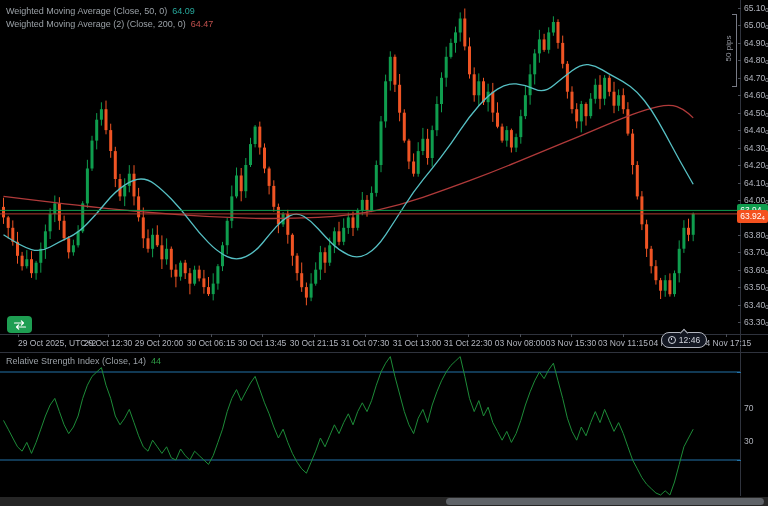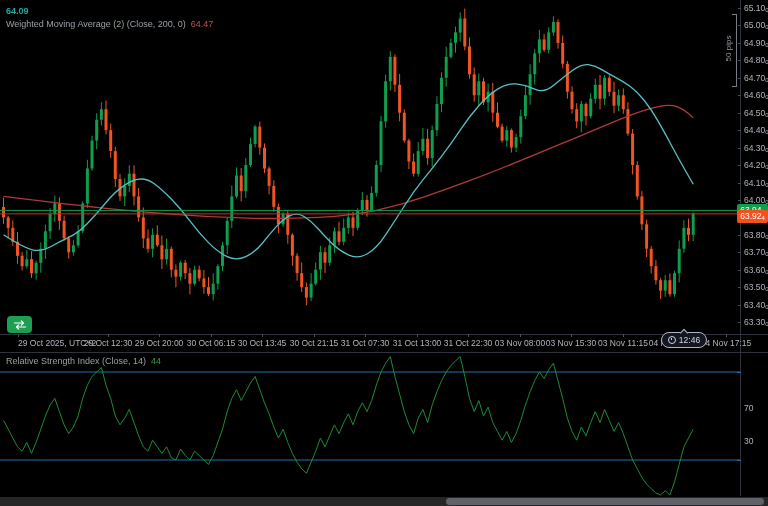--- a/index.html
+++ b/index.html
@@ -4,21 +4,21 @@
 <style>
   html,body{margin:0;padding:0;background:#000;}
   .page{position:relative;width:768px;height:506px;background:#000;overflow:hidden;
         font-family:"Liberation Sans",sans-serif;-webkit-font-smoothing:antialiased;}
   .abs{position:absolute;}
   svg{display:block;}
   
   .legend{left:6px;top:4px;z-index:6;}
   .lrow{display:flex;align-items:center;gap:5px;height:13px;font-size:9px;color:#9aa0a6;white-space:nowrap;}
   .lval{font-size:9px;}
-  .lval.teal{color:#26a69a;font-weight:bold;}
+  .lval.teal{color:#26a69a;}
   .lval.red{color:#c0504d;}
   
   .axis-border{left:740px;top:0;width:1px;height:496px;background:#2f333d;}
   .price-axis{left:741px;top:0;width:27px;height:496px;z-index:4;}
   .ptick{position:absolute;left:3px;font-size:8.5px;color:#b2b5be;white-space:nowrap;}
   .ptick .sub,.ptag .sub{font-size:6px;vertical-align:baseline;position:relative;top:1px;}
   .pdash{position:absolute;left:-3px;width:3px;height:1px;background:#4a4e57;}
   .ptag{position:absolute;left:-4px;width:31px;height:13px;border-radius:2px;color:#fff;
         font-size:8.5px;line-height:13px;text-align:center;white-space:nowrap;}
   .ptag.green{background:#0f9d4e;z-index:1;}
@@ -359,20 +359,21 @@
       <line x1="693.2" x2="693.2" y1="212.5" y2="241.2" stroke="#0f9d4e"></line>
       <rect x="691.7" y="213.9" width="3" height="20.9" fill="#0f9d4e"></rect>
       <path d="M3.5,196.4Q73.4,205.1 108.4,208.6Q143.3,212.1 178.3,214.7Q213.2,217.4 248.2,218.2Q283.1,219.1 318.1,217.4Q353.0,215.6 376.3,210.4Q399.6,205.1 422.9,197.3Q446.2,189.4 469.5,180.7Q492.8,172.0 516.1,162.4Q539.4,152.8 562.7,143.2Q586.0,133.6 602.3,126.6Q618.6,119.7 632.6,114.4Q646.6,109.2 658.2,106.6Q669.9,104.0 676.9,106.6Q683.9,109.2 688.5,113.5L693.2,117.9" stroke="#b03a3a" stroke-width="1.3" fill="none"></path>
       <path d="M3.5,234.8Q22.1,247.0 31.5,249.6Q40.8,252.2 50.1,247.0Q59.4,241.8 68.7,237.4Q78.1,233.1 87.4,223.5Q96.7,213.9 106.0,202.5Q115.3,191.2 124.7,185.1Q134.0,179.0 141.0,179.0Q148.0,179.0 154.9,184.2Q161.9,189.4 171.3,199.0Q180.6,208.6 189.9,220.8Q199.2,233.1 208.5,242.6Q217.9,252.2 227.2,256.6Q236.5,261.0 245.8,256.6Q255.1,252.2 262.1,243.5Q269.1,234.8 276.1,226.9Q283.1,219.1 290.1,215.6Q297.1,212.1 304.1,216.5Q311.1,220.8 318.1,228.7Q325.0,236.5 332.0,243.5Q339.0,250.5 348.3,254.9Q357.7,259.2 367.0,254.0Q376.3,248.8 385.6,234.8Q394.9,220.8 404.3,206.0Q413.6,191.2 422.9,179.8Q432.2,168.5 441.5,156.3Q450.9,144.1 460.2,130.1Q469.5,116.2 478.8,105.7Q488.1,95.2 497.5,89.1Q506.8,83.0 516.1,83.9Q525.4,84.8 534.7,89.1Q544.1,93.5 553.4,85.6Q562.7,77.8 572.0,70.8Q581.3,63.8 588.3,64.7Q595.3,65.6 602.3,69.9Q609.3,74.3 616.3,77.8Q623.3,81.3 630.3,86.5Q637.3,91.7 644.3,100.5Q651.2,109.2 658.2,121.4Q665.2,133.6 672.2,146.7Q679.2,159.8 686.2,172.0L693.2,184.2" stroke="#56c0c4" stroke-width="1.3" fill="none"></path>
       <line x1="0" x2="740" y1="210.4" y2="210.4" stroke="#0f9d4e"></line>
       <line x1="0" x2="740" y1="213.9" y2="213.9" stroke="#b23b2e"></line>
     </svg>
 
   <div class="abs legend">
     <div class="lrow">
+      <span>Weighted Moving Average (Close, 50, 0)</span>
       <span class="lval teal">64.09</span>
     </div>
     <div class="lrow">
       <span>Weighted Moving Average (2) (Close, 200, 0)</span>
       <span class="lval red">64.47</span>
     </div>
   </div>
 
   <div class="abs pips-line"></div>
   <div class="abs pips-tick" style="top:14px;"></div>

